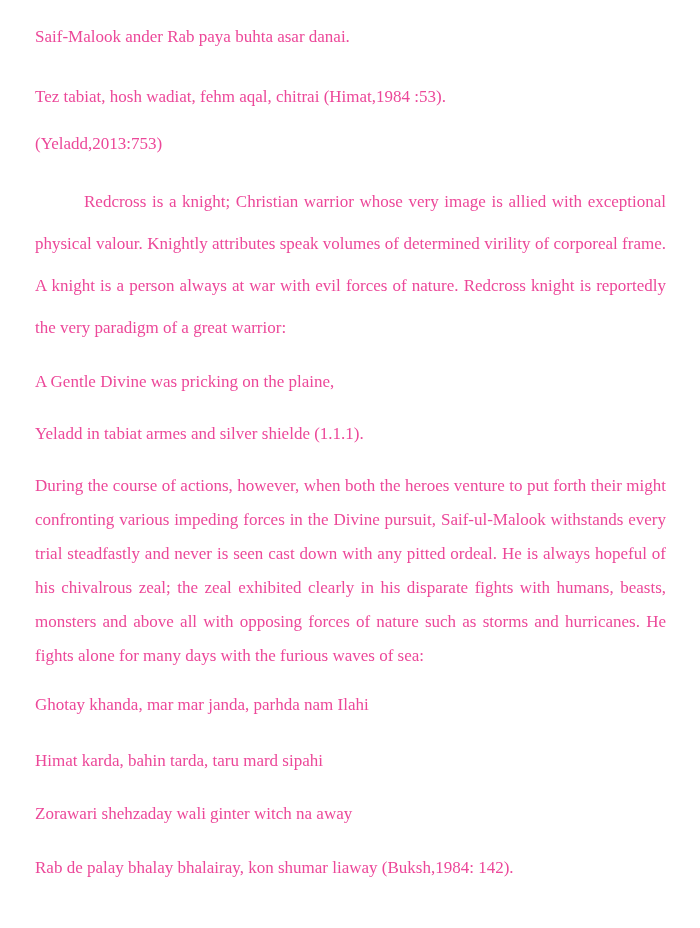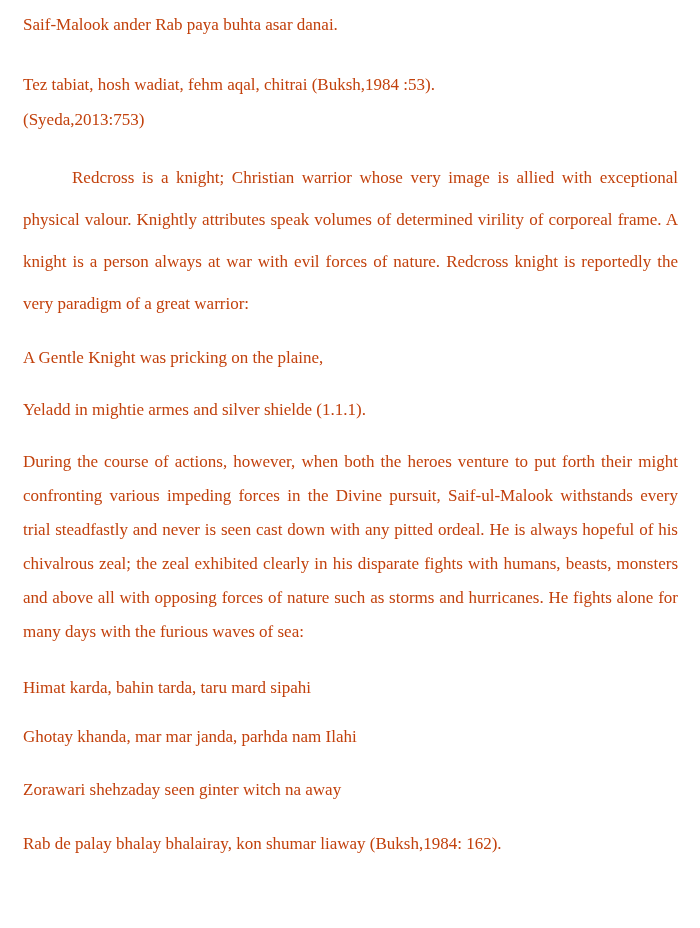--- a/index.html
+++ b/index.html
@@ -12,24 +12,24 @@
     width: 700px;
     height: 928px;
     background: #ffffff;
     box-sizing: border-box;
     padding: 7px 22px 0 23px;
     overflow: hidden;
     font-family: "Liberation Serif", "DejaVu Serif", serif;
     color: #141414;
   }
   p {
-    margin: 0;
+    margin: 12px;
     padding: 0;
     font-size: 17px;
-    color: #c2410c;
+    color: #ec4899;
   }
   .line {
     line-height: 35px;
     text-align: left;
     white-space: nowrap;
   }
   .para {
     text-align: justify;
   }
   .b1  { margin-top: 25px; }
@@ -42,23 +42,23 @@
   .b8  { margin-top: 14px; }
   .b9  { margin-top: 21px; }
   .b10 { margin-top: 18px; }
   .b11 { margin-top: 19px; }
 </style>
 </head>
 <body>
 
 <div class="page">
   <p class="line b0">Saif-Malook ander Rab paya buhta asar danai.</p>
-  <p class="line b1">Tez tabiat, hosh wadiat, fehm aqal, chitrai (Buksh,1984 :53).</p>
-  <p class="line b3">(Syeda,2013:753)</p>
+  <p class="line b1">Tez tabiat, hosh wadiat, fehm aqal, chitrai (Himat,1984 :53).</p>
+  <p class="line b3">(Yeladd,2013:753)</p>
   <p class="para b4">Redcross is a knight; Christian warrior whose very image is allied with exceptional physical valour. Knightly attributes speak volumes of determined virility of corporeal frame. A knight is a person always at war with evil forces of nature. Redcross knight is reportedly the very paradigm of a great warrior:</p>
-  <p class="line b5">A Gentle Knight was pricking on the plaine,</p>
-  <p class="line b6">Yeladd in mightie armes and silver shielde (1.1.1).</p>
+  <p class="line b5">A Gentle Divine was pricking on the plaine,</p>
+  <p class="line b6">Yeladd in tabiat armes and silver shielde (1.1.1).</p>
   <p class="para b7">During the course of actions, however, when both the heroes venture to put forth their might confronting various impeding forces in the Divine pursuit, Saif-ul-Malook withstands every trial steadfastly and never is seen cast down with any pitted ordeal. He is always hopeful of his chivalrous zeal; the zeal exhibited clearly in his disparate fights with humans, beasts, monsters and above all with opposing forces of nature such as storms and hurricanes. He fights alone for many days with the furious waves of sea:</p>
+  <p class="line b8">Ghotay khanda, mar mar janda, parhda nam Ilahi</p>
   <p class="line b9">Himat karda, bahin tarda, taru mard sipahi</p>
-  <p class="line b8">Ghotay khanda, mar mar janda, parhda nam Ilahi</p>
-  <p class="line b10">Zorawari shehzaday seen ginter witch na away</p>
-  <p class="line b11">Rab de palay bhalay bhalairay, kon shumar liaway (Buksh,1984: 162).</p>
+  <p class="line b10">Zorawari shehzaday wali ginter witch na away</p>
+  <p class="line b11">Rab de palay bhalay bhalairay, kon shumar liaway (Buksh,1984: 142).</p>
 </div>
 
 </body></html>

